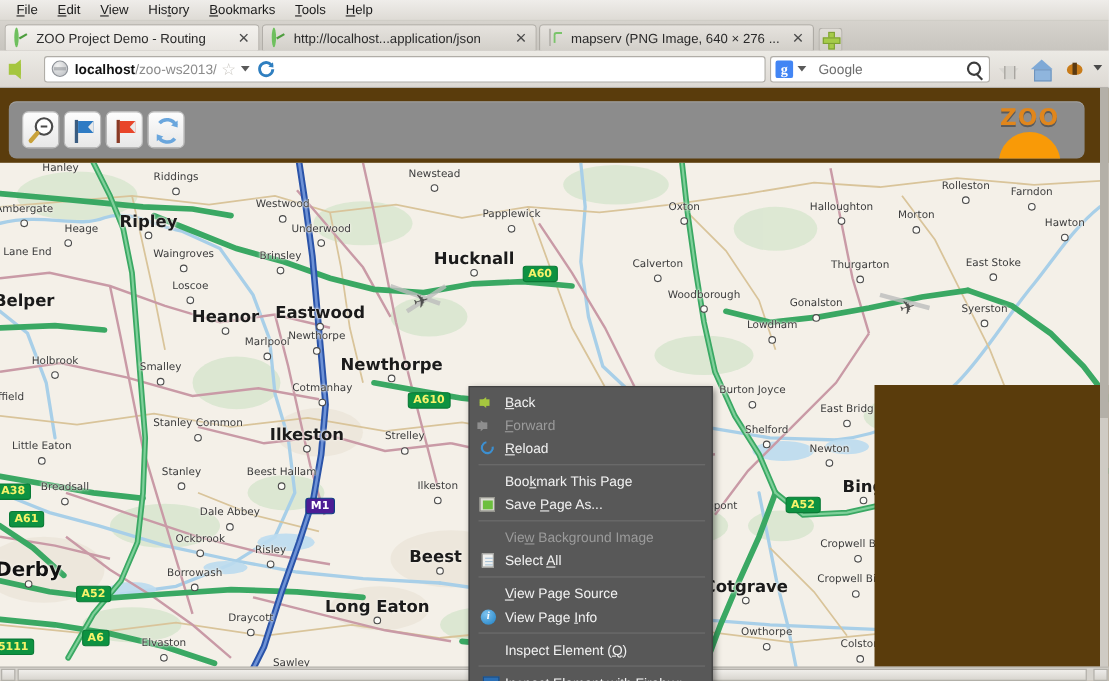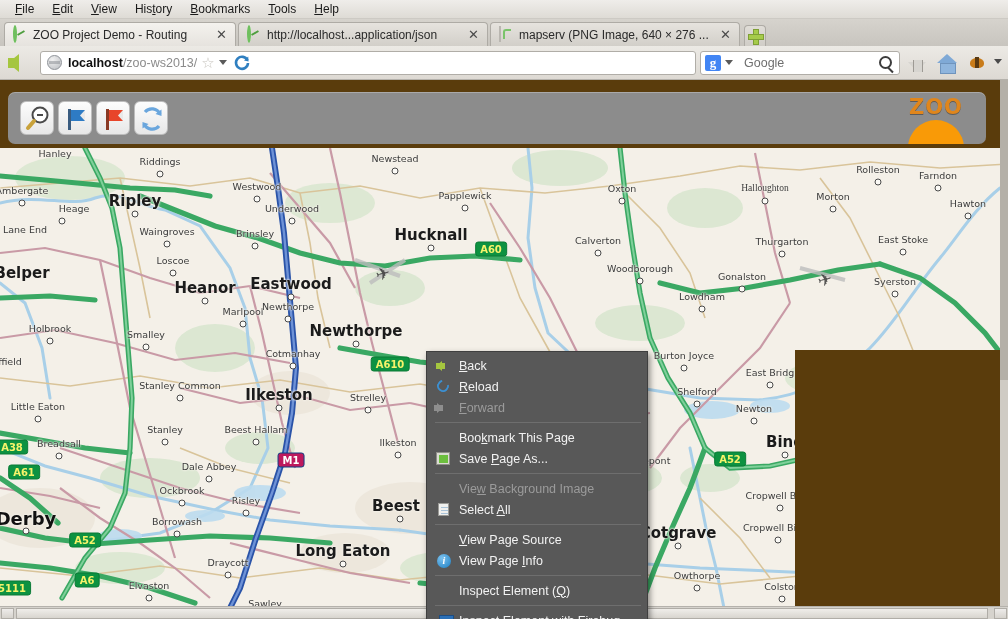--- a/index.html
+++ b/index.html
@@ -228,21 +228,21 @@
     position: absolute; width: 7px; height: 7px; border-radius: 50%;
     border: 1.5px solid #4a4a4a; background: #fbfaf6;
     transform: translate(-50%, -50%);
   }
   .shield {
     position: absolute; transform: translate(-50%, -50%);
     background: #0d9241; color: #f6f36a; font-family: "DejaVu Sans", sans-serif;
     font-size: 10px; font-weight: bold; padding: 1px 4px; border-radius: 3px;
     border: 1px solid #0a7a36; line-height: 11px;
   }
-  .shield.mway { background: #be185d; color: #fff; border-color: #0f3f83; }
+  .shield.mway { background: #4c1d95; color: #fff; border-color: #0f3f83; }
   .brownblock {
     position: absolute; background: #5a3c0c;
   }
   .plane {
     position: absolute; color: #3a3a3a; font-size: 17px;
     transform: translate(-50%,-50%) rotate(-15deg); opacity: .85;
   }
 
   
   .ctxmenu {
@@ -599,21 +599,21 @@
           <div class="mlabel s" style="left: 22px; top: 42px;">Ambergate</div>
           <div class="mdot" style="left: 135px; top: 66px;"></div>
           <div class="mlabel l" style="left: 135px; top: 53px;">Ripley</div>
           <div class="mdot" style="left: 257px; top: 51px;"></div>
           <div class="mlabel s" style="left: 257px; top: 38px;">Westwood</div>
           <div class="mdot" style="left: 465px; top: 60px;"></div>
           <div class="mlabel s" style="left: 465px; top: 47px;">Papplewick</div>
           <div class="mdot" style="left: 622px; top: 53px;"></div>
           <div class="mlabel s" style="left: 622px; top: 40px;">Oxton</div>
           <div class="mdot" style="left: 765px; top: 53px;"></div>
-          <div class="mlabel s" style="left: 765px; top: 40px; font-family: Liberation Serif, serif;">Halloughton</div>
+          <div class="mlabel s" style="left: 765px; top: 40px;">Halloughton</div>
           <div class="mdot" style="left: 833px; top: 61px;"></div>
           <div class="mlabel s" style="left: 833px; top: 48px;">Morton</div>
           <div class="mdot" style="left: 968px; top: 68px;"></div>
           <div class="mlabel s" style="left: 968px; top: 55px;">Hawton</div>
           <div class="mdot" style="left: 62px; top: 73px;"></div>
           <div class="mlabel s" style="left: 62px; top: 60px; padding-left: 24px;">Heage</div>
           <div class="mdot" style="left: 292px; top: 73px;"></div>
           <div class="mlabel s" style="left: 292px; top: 60px;">Underwood</div>
           <div class="mdot" style="left: 167px; top: 96px;"></div>
           <div class="mlabel s" style="left: 167px; top: 83px;">Waingroves</div>
@@ -735,31 +735,31 @@
     </div>
 
     <div class="ctxmenu">
       <div id="ctx-items">
           <div class="ctxitem">
             <span class="ctxicon">
               <span class="ic-back"></span>
             </span>
             <span class="ctxlabel"><u>B</u>ack</span>
           </div>
+          <div class="ctxitem disabled">
+            <span class="ctxicon">
+              <span class="ic-fwd"></span>
+            </span>
+            <span class="ctxlabel"><u>F</u>orward</span>
+          </div>
           <div class="ctxitem">
             <span class="ctxicon">
               <span class="ic-reload"></span>
             </span>
             <span class="ctxlabel"><u>R</u>eload</span>
-          </div>
-          <div class="ctxitem disabled">
-            <span class="ctxicon">
-              <span class="ic-fwd"></span>
-            </span>
-            <span class="ctxlabel"><u>F</u>orward</span>
           </div>
           <div class="ctxsep"></div>
           <div class="ctxitem">
             <span class="ctxicon"></span>
             <span class="ctxlabel">Boo<u>k</u>mark This Page</span>
           </div>
           <div class="ctxitem">
             <span class="ctxicon">
               <span class="ic-save"></span>
             </span>

